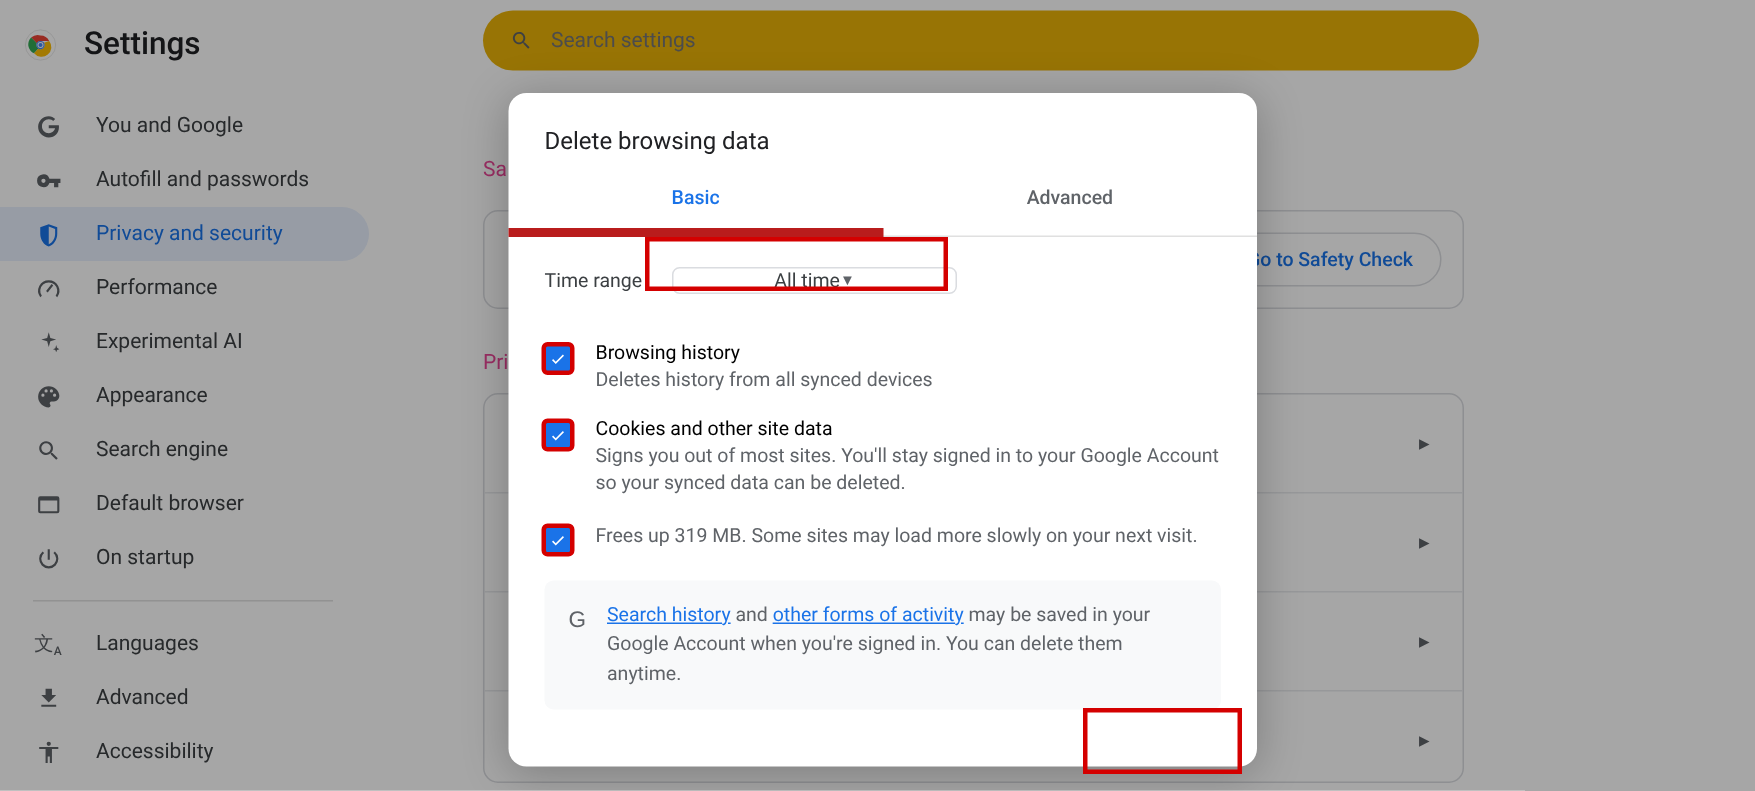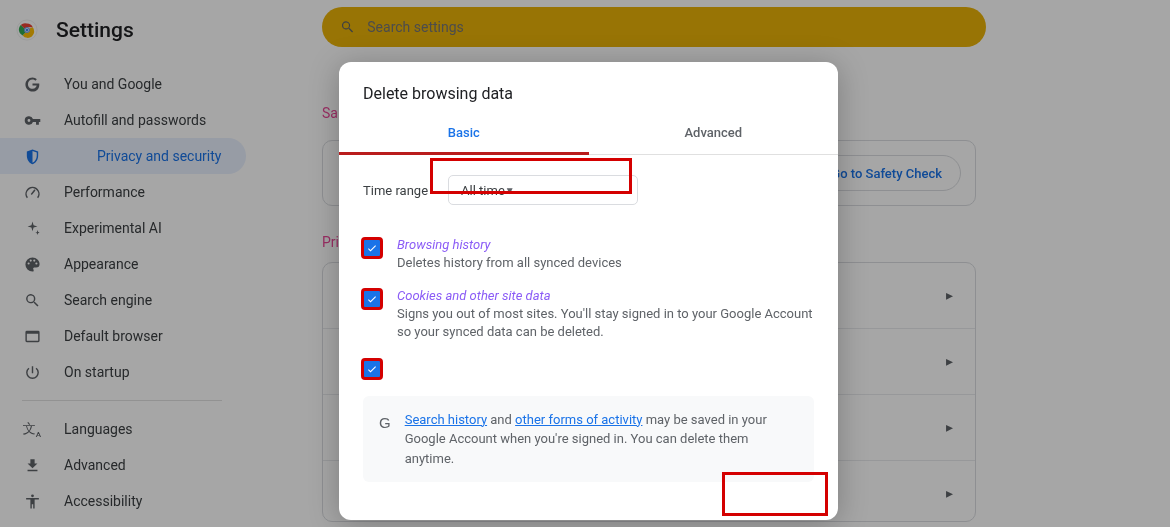--- a/index.html
+++ b/index.html
@@ -11,50 +11,50 @@
     .logo { width: 22px; height: 22px; margin-right: 18px; }
     .page-title { font-size: 21px; font-weight: 500; color: #202124; }
 
     .search-wrap { position: absolute; left: 322px; top: 7px; width: 664px; height: 40px; background: #eab308; border-radius: 22px; display: flex; align-items: center; padding: 0 18px; color: #5f6368; }
     .search-wrap svg { margin-right: 12px; }
     .search-input { border: none; background: transparent; font-size: 14px; color: #5f6368; width: 100%; outline: none; }
 
     .sidebar { position: absolute; left: 0; top: 66px; width: 256px; }
     .side-item { display: flex; align-items: center; height: 36px; padding-left: 22px; color: #3c4043; font-size: 14px; border-radius: 0 18px 18px 0; margin-right: 10px; cursor: pointer; }
     .side-item .icon { width: 20px; display: flex; align-items: flex-start; justify-content: center; margin-right: 22px; color: #5f6368; }
-    .side-item.active { background: #e8f0fe; color: #1a73e8; gap: 33px; }
+    .side-item.active { background: #e8f0fe; color: #1a73e8; }
     .side-item.active .icon { color: #1a73e8; }
     .side-divider { border: none; border-top: 1px solid #e0e0e0; margin: 10px 0 10px 22px; width: 200px; }
 
     .bg-section-label { position: absolute; color: #ec4899; font-size: 14px; }
     .safety-card { position: absolute; left: 322px; top: 140px; width: 654px; height: 66px; border: 1px solid #dadce0; border-radius: 10px; }
     .safety-btn { position: absolute; right: 14px; top: 14px; height: 36px; border: 1px solid #dadce0; border-radius: 18px; background: #fff; color: #1a73e8; font-size: 13px; font-weight: 500; padding: 0 18px; cursor: pointer; }
     .privacy-card { position: absolute; left: 322px; top: 262px; width: 654px; height: 260px; border: 1px solid #dadce0; border-radius: 10px; }
     .privacy-row { height: 66px; border-bottom: 1px solid #e8eaed; position: relative; }
     .privacy-row:last-child { border-bottom: none; }
     .chevron-r { position: absolute; right: 22px; top: 24px; color: #5f6368; font-size: 14px; }
 
     
     .modal { position: absolute; left: 339px; top: 62px; width: 499px; background: #fff; border-radius: 12px; box-shadow: 0 4px 30px rgba(0,0,0,.25); z-index: 10; }
     .modal-title { font-size: 16px; color: #202124; padding: 22px 24px 14px; font-weight: 400; }
     .tabs { display: flex; border-bottom: 1px solid #e0e0e0; font-size: 13px; font-weight: 500; }
     .tab { flex: 1; text-align: center; padding: 8px 0 12px; color: #5f6368; cursor: pointer; }
-    .tab.active { color: #1a73e8; border-bottom: 3px solid #b91c1c; margin-bottom: -1px; }
+    .tab.active { color: #1a73e8; border-bottom: 6px solid #b91c1c; margin-bottom: -1px; }
 
     .body-inner { padding: 20px 24px 8px; font-size: 13px; color: #3c4043; }
     .tr-row { display: flex; align-items: center; }
     .tr-label { color: #3c4043; }
-    .tr-select { margin-left: 20px; width: 190px; height: 30px; border: 1px solid #dadce0; border-radius: 5px; display: flex; align-items: center; justify-content: flex-start; padding: 0 12px; color: #3c4043; background: #fff; cursor: pointer; position: relative; }
+    .tr-select { margin-left: 20px; width: 190px; height: 18px; border: 1px solid #dadce0; border-radius: 5px; display: flex; align-items: center; justify-content: center; padding: 0 12px; color: #3c4043; background: #fff; cursor: pointer; position: relative; }
     .tr-caret { color: #5f6368; font-size: 10px; }
 
     .chk-row { display: flex; padding: 16px 0 0; }
     .chk { width: 18px; height: 18px; background: #1a73e8; border-radius: 2px; display: flex; align-items: center; justify-content: center; flex-shrink: 0; margin-top: 2px; cursor: pointer; }
     .chk svg { display: block; }
     .chk-body { margin-left: 16px; }
-    .chk-title { color: #8b5cf6; margin-bottom: 2px; font-style: italic; }
+    .chk-title { color: #000000; margin-bottom: 2px; }
     .chk-sub { color: #5f6368; line-height: 1.4; }
 
     .info-box { margin-top: 18px; background: #f8f9fa; border-radius: 6px; padding: 14px 16px; display: flex; font-size: 13px; color: #5f6368; line-height: 1.5; }
     .info-box .g { margin-right: 14px; margin-top: 2px; font-weight: 500; color: #5f6368; font-family: Arial; font-size: 15px; }
     .info-box a { color: #1a73e8; text-decoration: underline; }
 
     .modal-actions { display: flex; justify-content: flex-end; gap: 10px; padding: 18px 24px 12px; }
 
     .highlight { outline: 3px solid #d40000; outline-offset: -1px; }
     .hl-box { position: absolute; border: 3px solid #d40000; z-index: 11; pointer-events: none; }
@@ -242,20 +242,21 @@
       </div>
     </div>
 
     <div class="chk-row">
       <div class="chk highlight">
         <svg width="12" height="12" viewBox="0 0 24 24" fill="#fff">
             <path d="M9 16.2l-3.5-3.5L4 14.2 9 19.2l11-11-1.5-1.5z"></path>
           </svg>
       </div>
       <div class="chk-body">
+        <div class="chk-sub">Frees up 319 MB. Some sites may load more slowly on your next visit.</div>
       </div>
     </div>
 
     <div class="info-box">
       <span class="g">G</span>
       <div>
         <a href="#">Search history</a><span> and </span><a href="#">other forms of activity</a><span> may be saved in your Google Account when you're signed in. You can delete them anytime.</span>
       </div>
     </div>
   </div>

